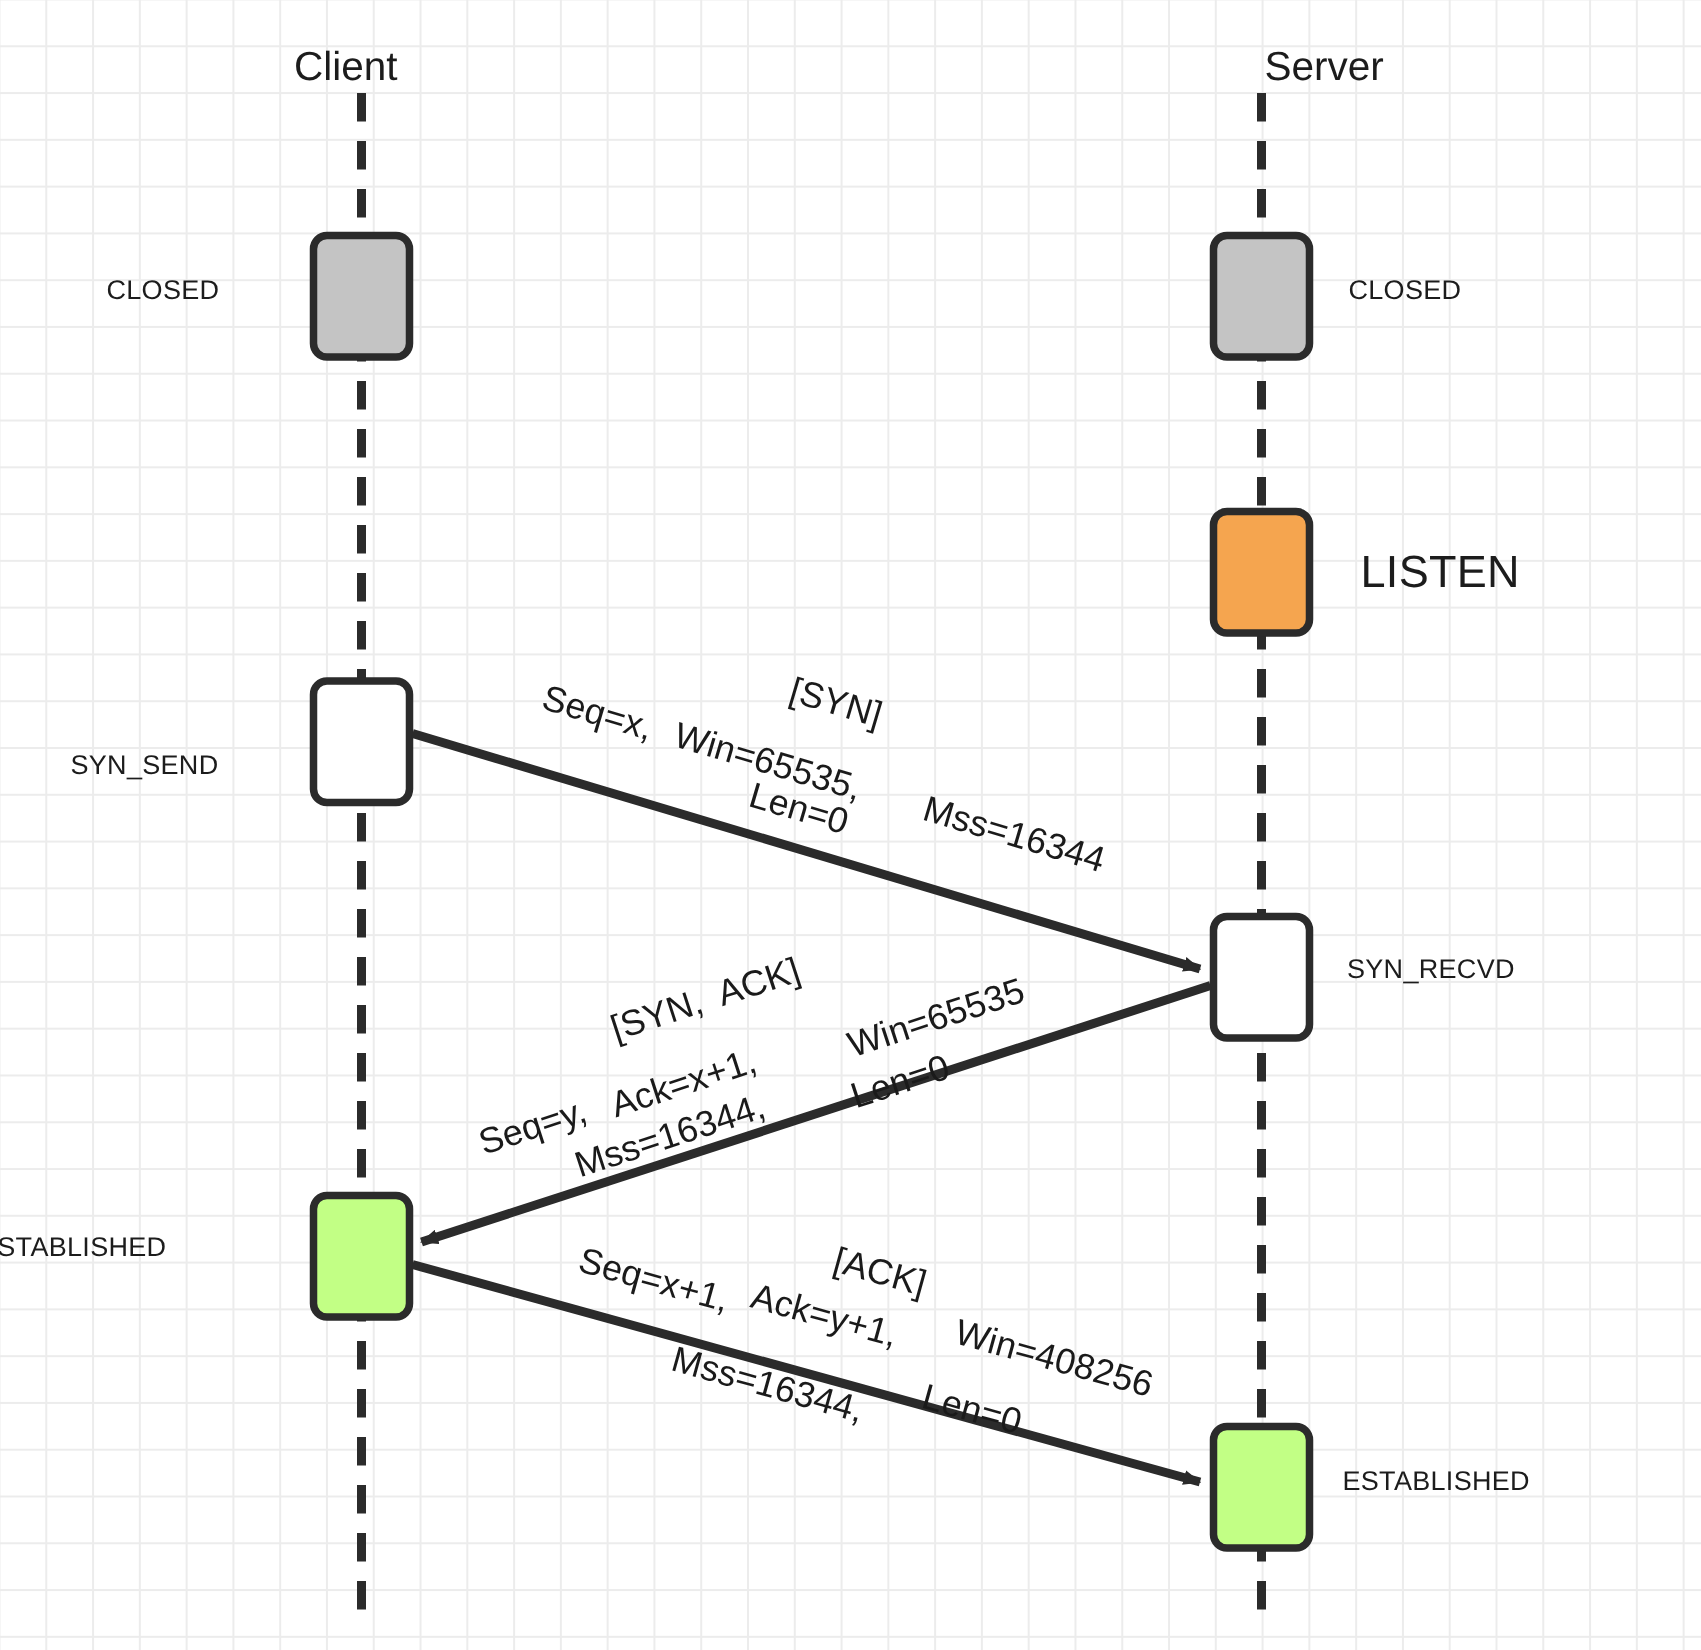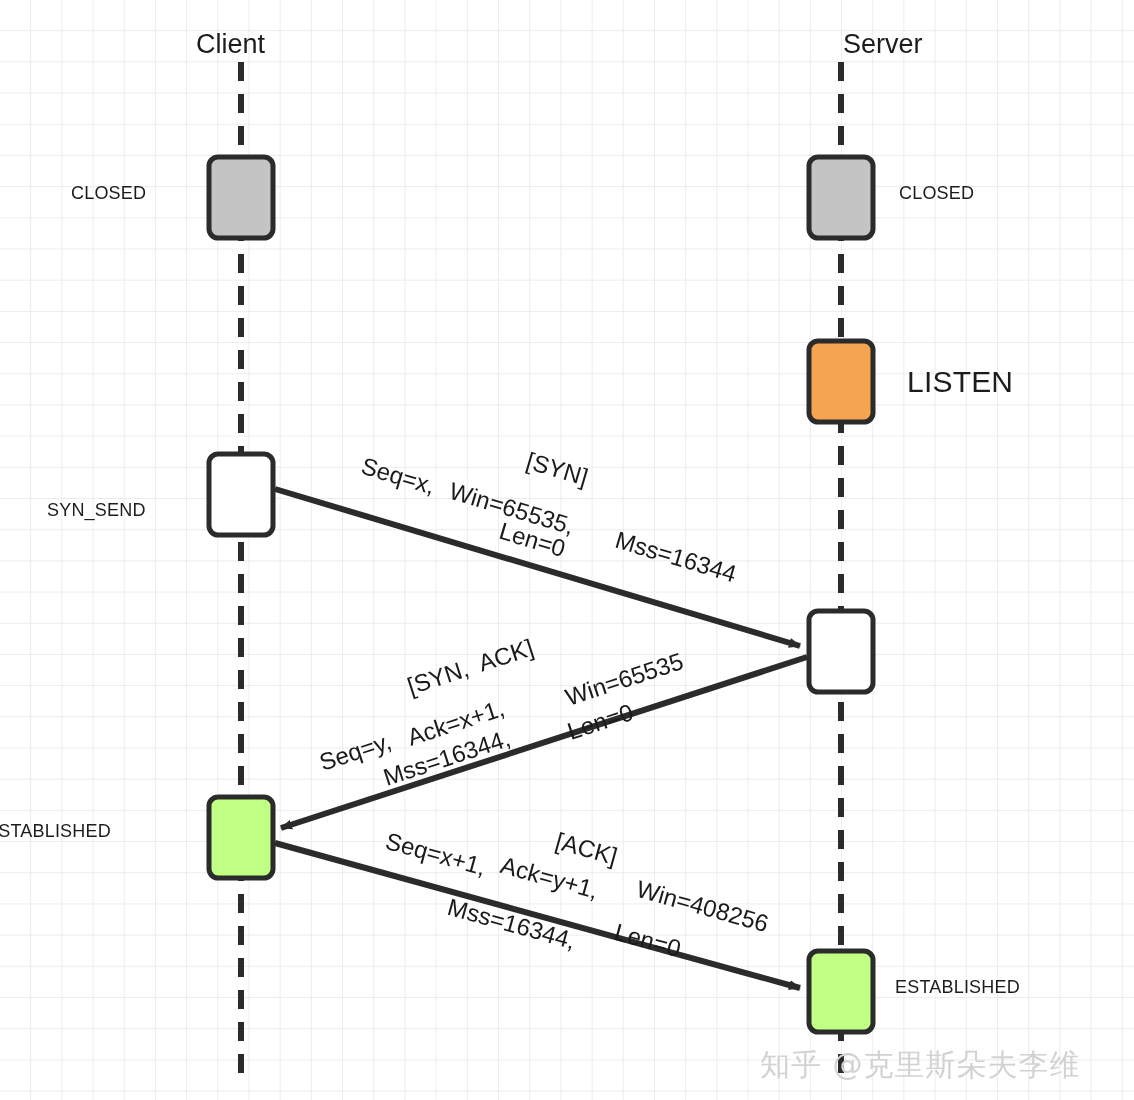--- a/index.html
+++ b/index.html
@@ -97,20 +97,21 @@
 
   <div class="actor-title" style="left:196px; top:29px;">Client</div>
   <div class="actor-title" style="left:795px; top:29px;margin-left:48px;">Server</div>
 
   <div class="state-label" style="left:71px; top:183px;">CLOSED</div>
   <div class="state-label" style="left:47px; top:484px;margin-top:16px;">SYN_SEND</div>
   <div class="state-label" style="left:-14px; top:821px;">ESTABLISHED</div>
 
   <div class="state-label" style="left:899px; top:183px;">CLOSED</div>
   <div class="state-label big" style="left:907px; top:365px;">LISTEN</div>
+  <div class="state-label" style="left:898px; top:636px;">SYN_RECVD</div>
   <div class="state-label" style="left:895px; top:977px;">ESTABLISHED</div>
 
   <div class="msg-line" style="left:366px; top:452px; transform: rotate(16.5deg);">Seq=x,</div>
   <div class="msg-line" style="left:454px; top:477px; transform: rotate(16.5deg);">Win=65535,</div>
   <div class="msg-line" style="left:620px; top:526px; transform: rotate(16.5deg);">Mss=16344</div>
   <div class="msg-line" style="left:531px; top:447px; transform: rotate(16.5deg);">[SYN]</div>
   <div class="msg-line" style="left:504px; top:517px; transform: rotate(16.5deg);">Len=0</div>
 
   <div class="msg-line" style="left:404px; top:674px; transform: rotate(-18deg);">[SYN,  ACK]</div>
   <div class="msg-line" style="left:562px; top:685px; transform: rotate(-18deg);">Win=65535</div>
@@ -119,15 +120,14 @@
   <div class="msg-line" style="left:564px; top:719px; transform: rotate(-18deg);">Len=0</div>
   <div class="msg-line" style="left:380px; top:765px; transform: rotate(-18deg);">Mss=16344,</div>
 
   <div class="msg-line" style="left:390px; top:827px; transform: rotate(15.5deg);">Seq=x+1,</div>
   <div class="msg-line" style="left:560px; top:827px; transform: rotate(15.5deg);">[ACK]</div>
   <div class="msg-line" style="left:505px; top:851px; transform: rotate(15.5deg);">Ack=y+1,</div>
   <div class="msg-line" style="left:641px; top:875px; transform: rotate(15.5deg);">Win=408256</div>
   <div class="msg-line" style="left:452px; top:893px; transform: rotate(15.5deg);">Mss=16344,</div>
   <div class="msg-line" style="left:619px; top:918px; transform: rotate(15.5deg);">Len=0</div>
 
-  <div class="watermark" style="left:760px; top:1045px;">知乎 @克里斯朵夫李维</div>
 
 </div>
 
 </body></html>

